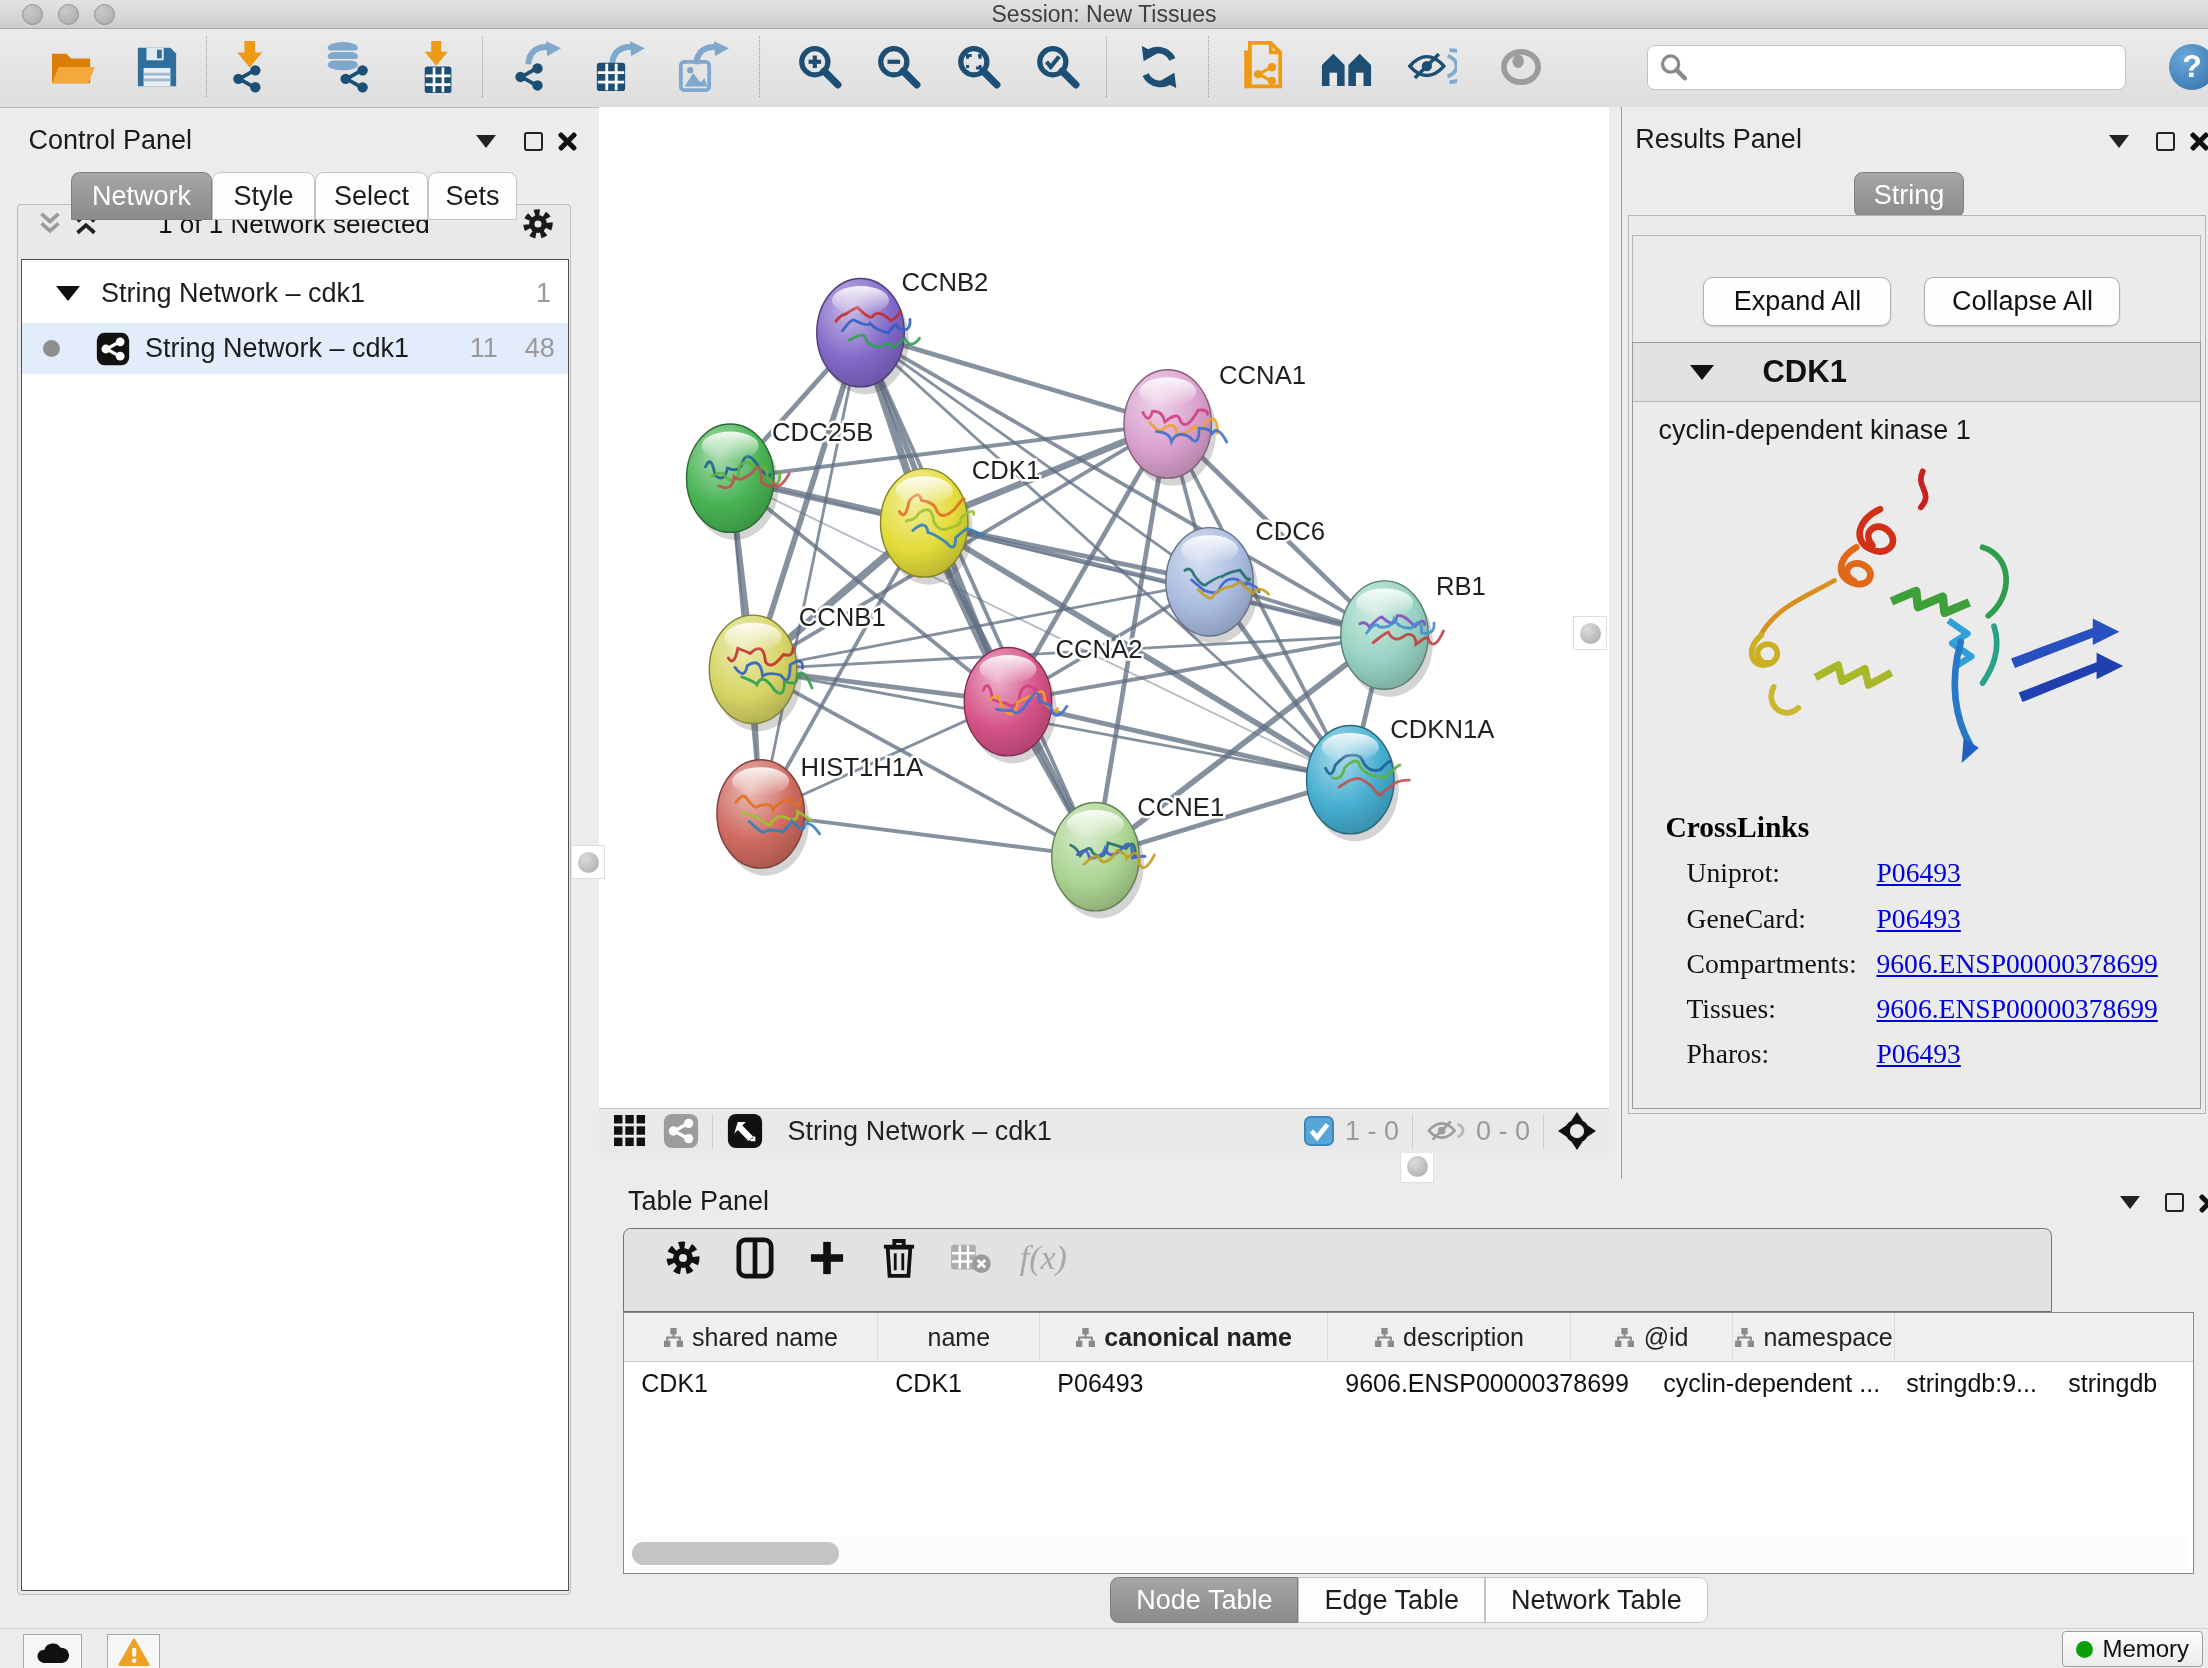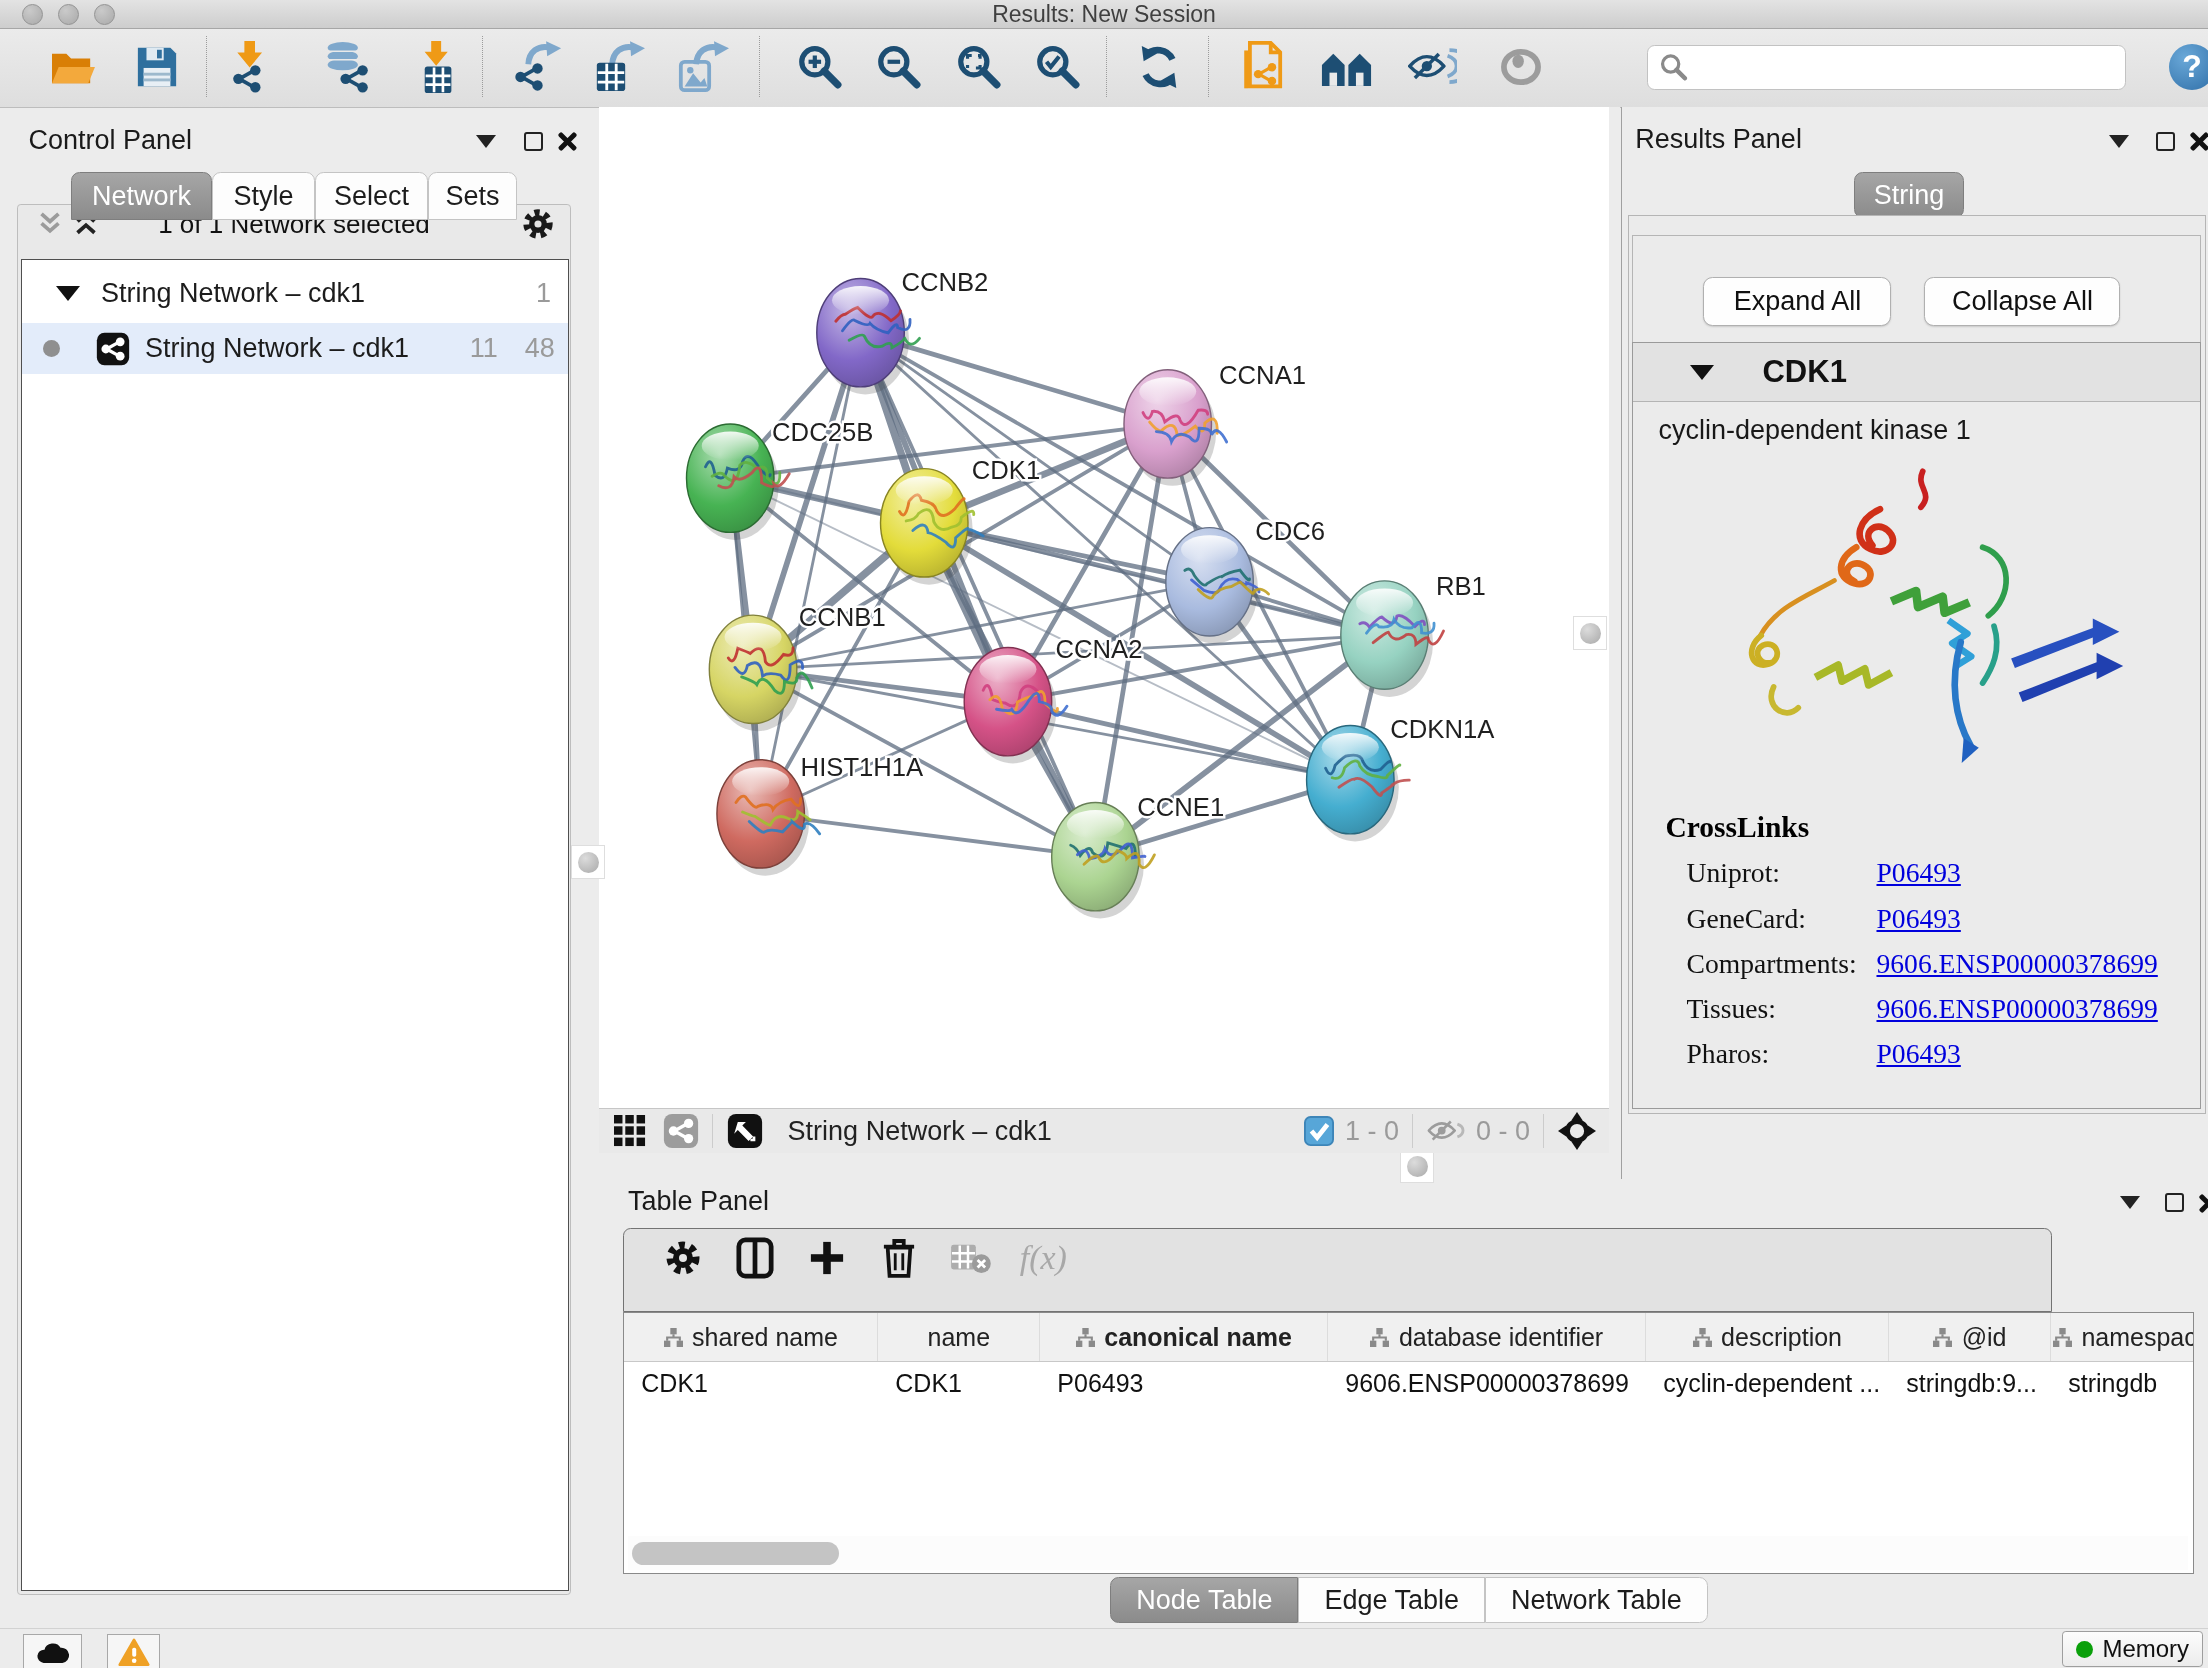--- a/index.html
+++ b/index.html
@@ -185,21 +185,21 @@
         <polygon points="0,20 9,14 9,26" fill="currentColor"></polygon>
         <polygon points="40,20 31,14 31,26" fill="currentColor"></polygon>
       </symbol>
     </defs>
   </svg>
 
   <div class="titlebar">
     <span class="tlight" style="left:22px"></span>
     <span class="tlight" style="left:58px"></span>
     <span class="tlight" style="left:94px"></span>
-    <div class="wtitle">Results: New Session</div>
+    <div class="wtitle">Session: New Tissues</div>
   </div>
 
   <div class="toolbar">
     <div class="tbtn" style="left:46px">
       <svg width="48" height="42" viewBox="0 0 50 44">
         <path d="M3,8 h15 l5,5 h20 v26 h-40 z" fill="#d97f06"></path>
         <path d="M3,39 l7,-17 h38 l-7,17 z" fill="#f3a93c"></path>
       </svg>
     </div>
     <div class="tbtn" style="left:130px">
@@ -825,26 +825,20 @@
           </div>
           <div class="th" style="width: 162px;">
             <span>name</span>
           </div>
           <div class="th" style="width: 288px; font-weight: bold;">
             <svg width="19" height="19" viewBox="0 0 18 18">
               <use href="#sym-tree" width="18" height="18"></use>
             </svg>
             <span>canonical name</span>
           </div>
-          <div class="th" style="width: 318px;">
-            <svg width="19" height="19" viewBox="0 0 18 18">
-              <use href="#sym-tree" width="18" height="18"></use>
-            </svg>
-            <span>database identifier</span>
-          </div>
           <div class="th" style="width: 243px;">
             <svg width="19" height="19" viewBox="0 0 18 18">
               <use href="#sym-tree" width="18" height="18"></use>
             </svg>
             <span>description</span>
           </div>
           <div class="th" style="width: 162px;">
             <svg width="19" height="19" viewBox="0 0 18 18">
               <use href="#sym-tree" width="18" height="18"></use>
             </svg>

